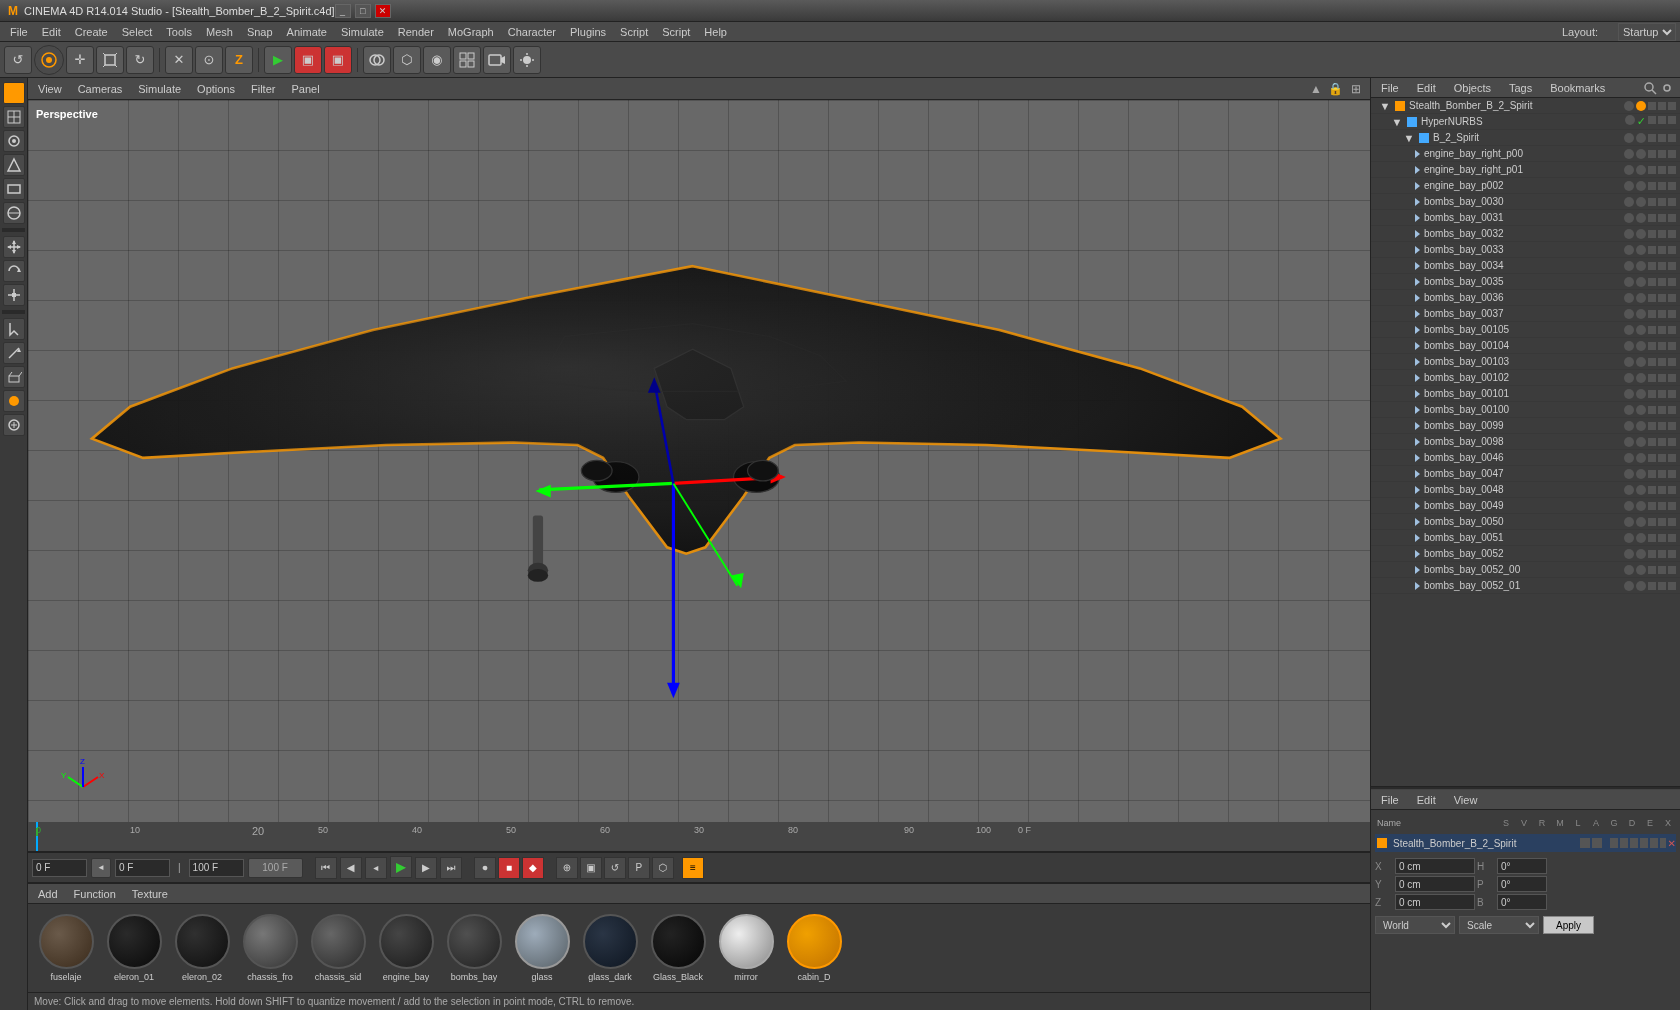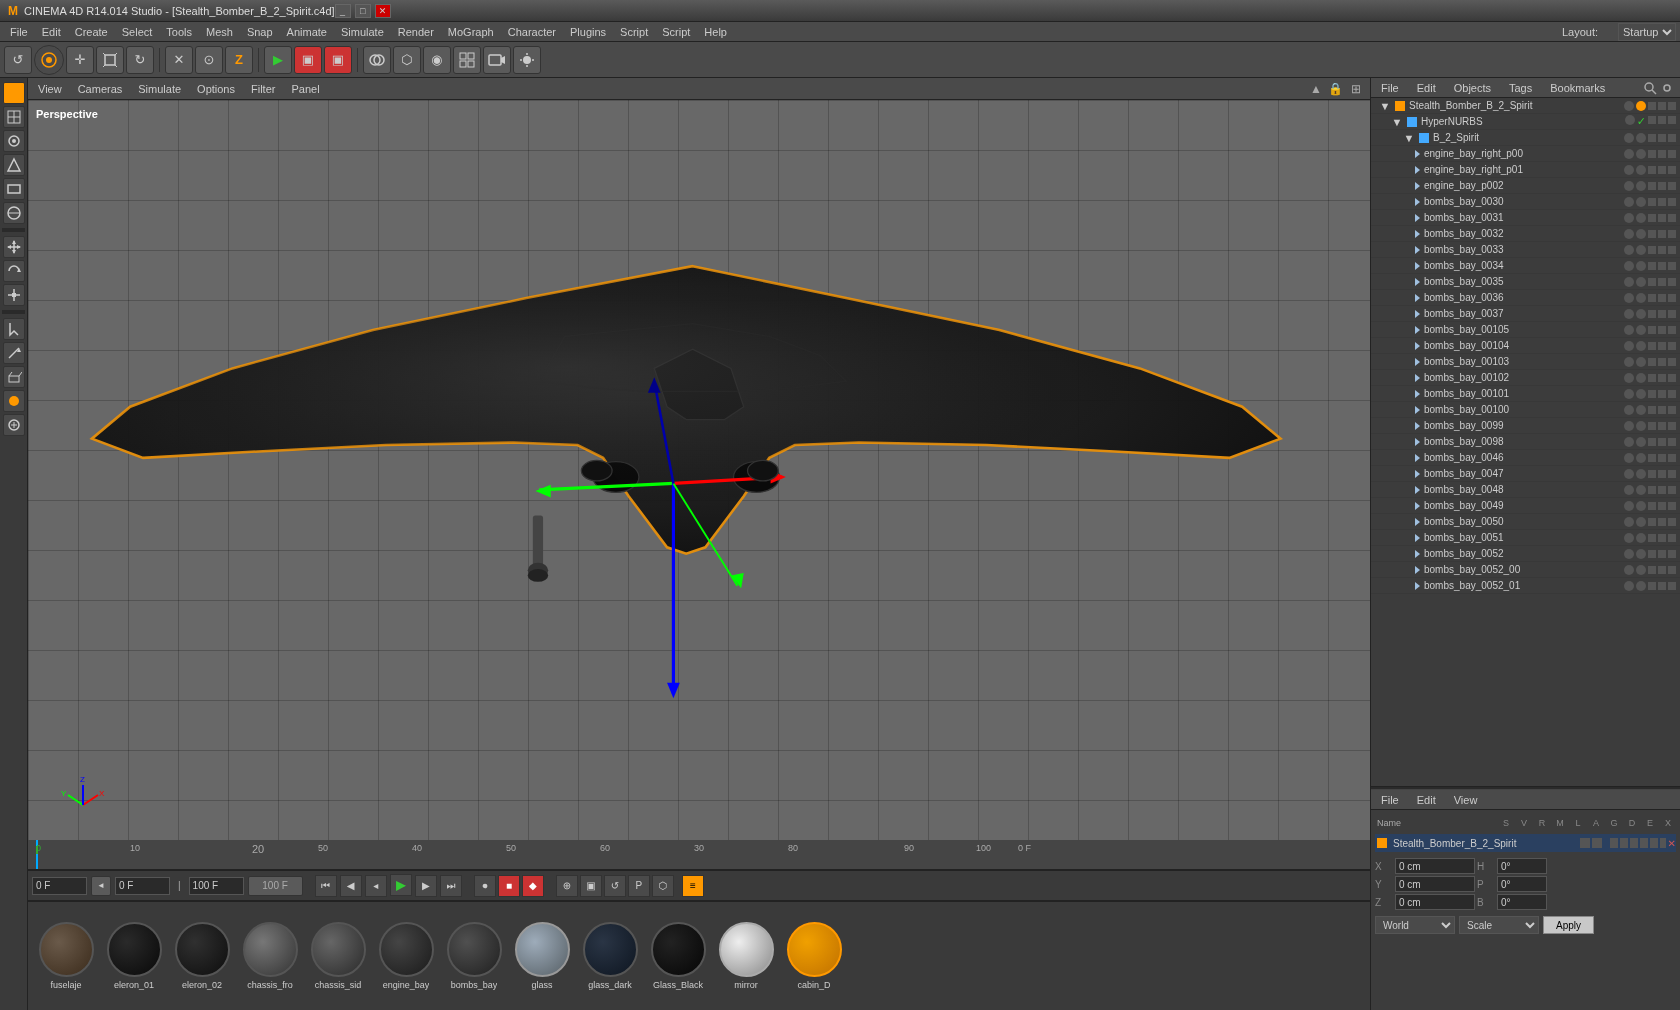--- a/index.html
+++ b/index.html
@@ -651,20 +651,25 @@
         <button style="width:22px; height:22px; background:#4a4a4a; border:1px solid #333; color:#ccc; cursor:pointer; font-size:10px;">↺</button>
         <button style="width:22px; height:22px; background:#4a4a4a; border:1px solid #333; color:#ccc; cursor:pointer; font-size:10px;">P</button>
         <button style="width:22px; height:22px; background:#4a4a4a; border:1px solid #333; color:#ccc; cursor:pointer; font-size:10px;">⬡</button>
       </div>
       <div style="margin-left:4px;">
         <button style="width:22px; height:22px; background:#f90; border:1px solid #333; color:#000; cursor:pointer; font-size:10px;">≡</button>
       </div>
     </div>
 
     <div id="materials-area">
+      <div id="materials-header">
+        <span class="mat-menu">Add</span>
+        <span class="mat-menu">Function</span>
+        <span class="mat-menu">Texture</span>
+      </div>
       <div id="materials-content">
 
         <div class="mat-item">
           <div class="mat-preview" style="background: radial-gradient(circle at 35% 35%, #6a5a4a, #3a2a1a);"></div>
           <span class="mat-name">fuselaje</span>
         </div>
         <div class="mat-item">
           <div class="mat-preview" style="background: radial-gradient(circle at 35% 35%, #2a2a2a, #080808);"></div>
           <span class="mat-name">eleron_01</span>
         </div>
@@ -704,20 +709,23 @@
           <div class="mat-preview" style="background: radial-gradient(circle at 35% 35%, #eee, #888); border:2px solid #aaa;"></div>
           <span class="mat-name">mirror</span>
         </div>
         <div class="mat-item selected">
           <div class="mat-preview" style="background: radial-gradient(circle at 35% 35%, #f0a000, #c07000); border-color: #f90;"></div>
           <span class="mat-name">cabin_D</span>
         </div>
       </div>
     </div>
 
+    <div id="statusbar">
+      <span>Move: Click and drag to move elements. Hold down SHIFT to quantize movement / add to the selection in point mode, CTRL to remove.</span>
+    </div>
   </div>
 
   <div id="right-panel">
 
     <div id="obj-manager-header">
       <span class="obj-menu">File</span>
       <span class="obj-menu">Edit</span>
       <span class="obj-menu">Objects</span>
       <span class="obj-menu">Tags</span>
       <span class="obj-menu">Bookmarks</span>

